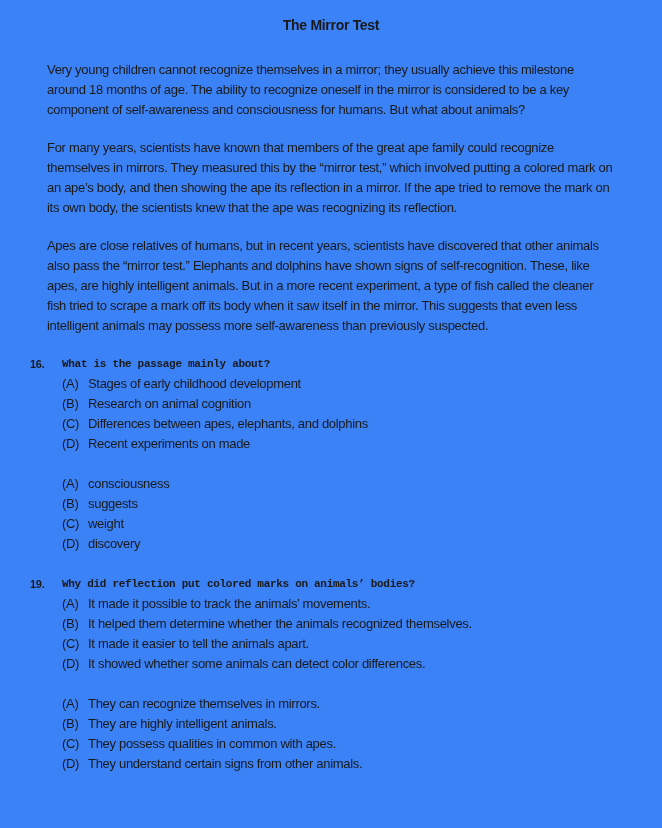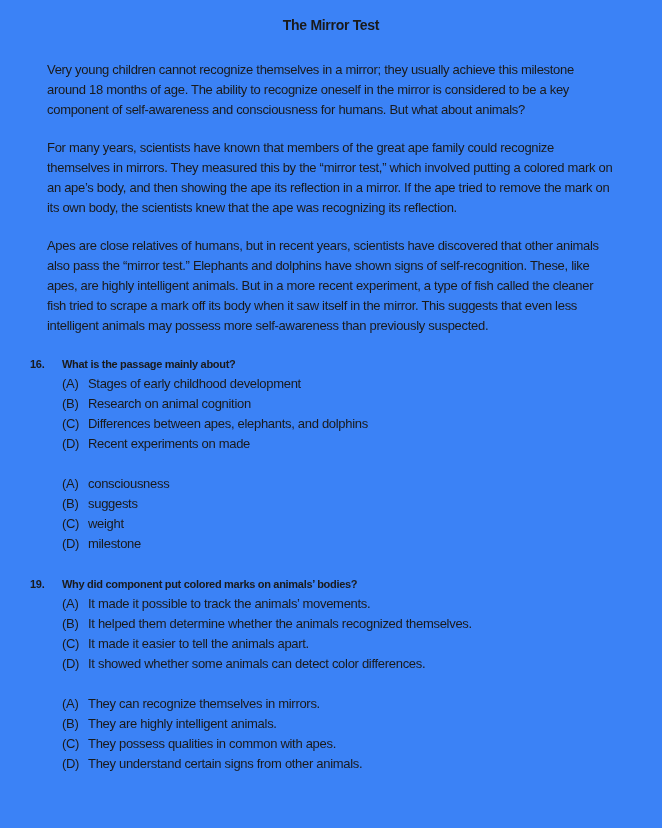--- a/index.html
+++ b/index.html
@@ -48,20 +48,21 @@
     font-weight: 700;
     font-size: 11px;
     line-height: 20px;
   }
   .q-num {
     width: 32px;
     flex: 0 0 32px;
   }
   .q-stem {
     flex: 1;
+    font-family: Liberation Mono, monospace;
   }
   .option {
     display: flex;
     font-size: 13px;
     line-height: 20px;
     padding-left: 32px;
   }
   .opt-letter {
     width: 26px;
     flex: 0 0 26px;
@@ -116,28 +117,28 @@
       <div class="option">
         <span class="opt-letter">(B)</span>
         <span class="opt-text">suggests</span>
       </div>
       <div class="option">
         <span class="opt-letter">(C)</span>
         <span class="opt-text">weight</span>
       </div>
       <div class="option">
         <span class="opt-letter">(D)</span>
-        <span class="opt-text">milestone</span>
+        <span class="opt-text">discovery</span>
       </div>
     </div>
 
     <div class="question">
       <div class="q-head">
         <span class="q-num">19.</span>
-        <span class="q-stem">Why did component put colored marks on animals’ bodies?</span>
+        <span class="q-stem">Why did reflection put colored marks on animals’ bodies?</span>
       </div>
       <div class="option">
         <span class="opt-letter">(A)</span>
         <span class="opt-text">It made it possible to track the animals’ movements.</span>
       </div>
       <div class="option">
         <span class="opt-letter">(B)</span>
         <span class="opt-text">It helped them determine whether the animals recognized themselves.</span>
       </div>
       <div class="option">

